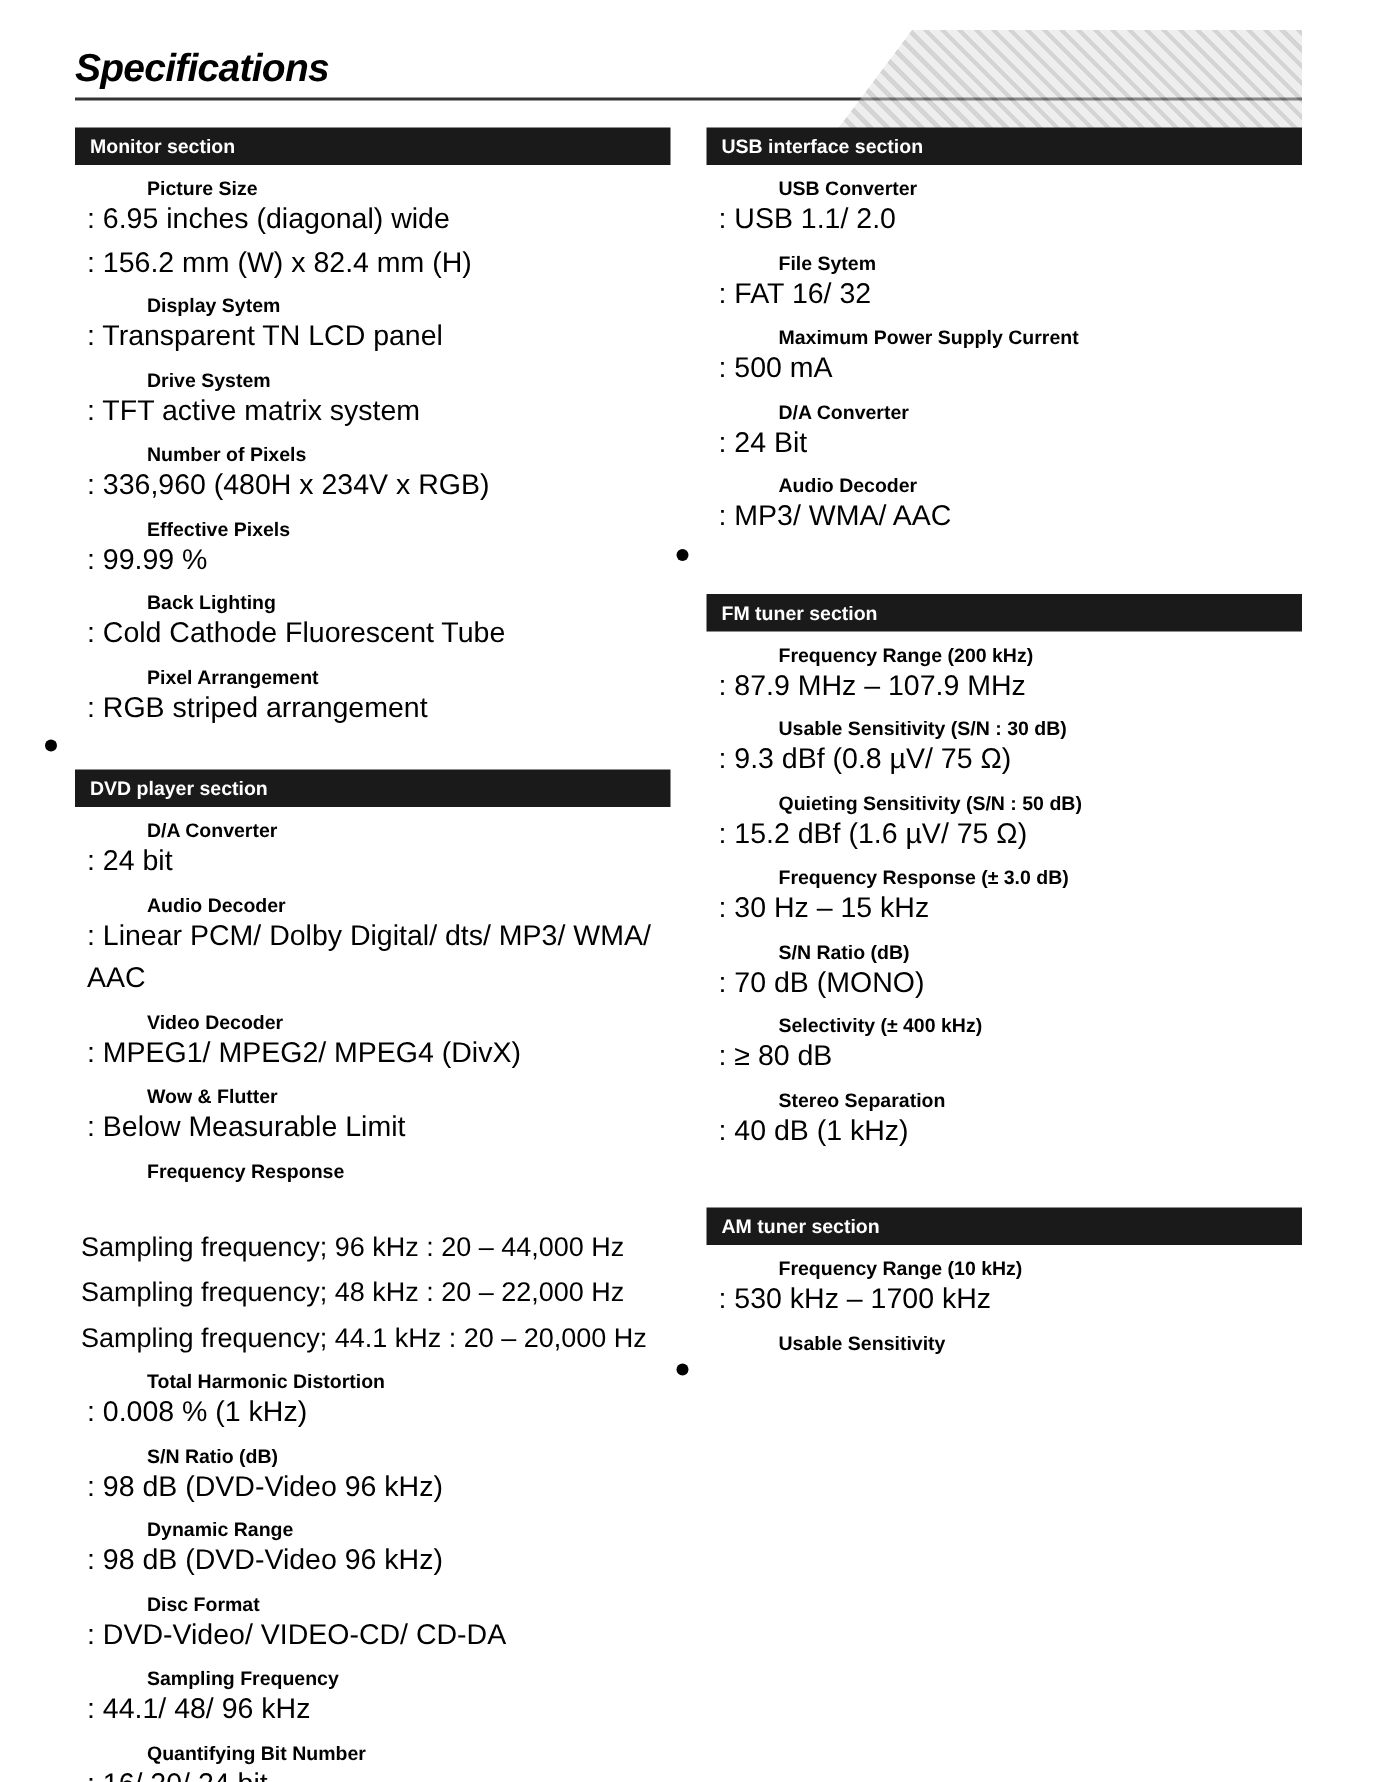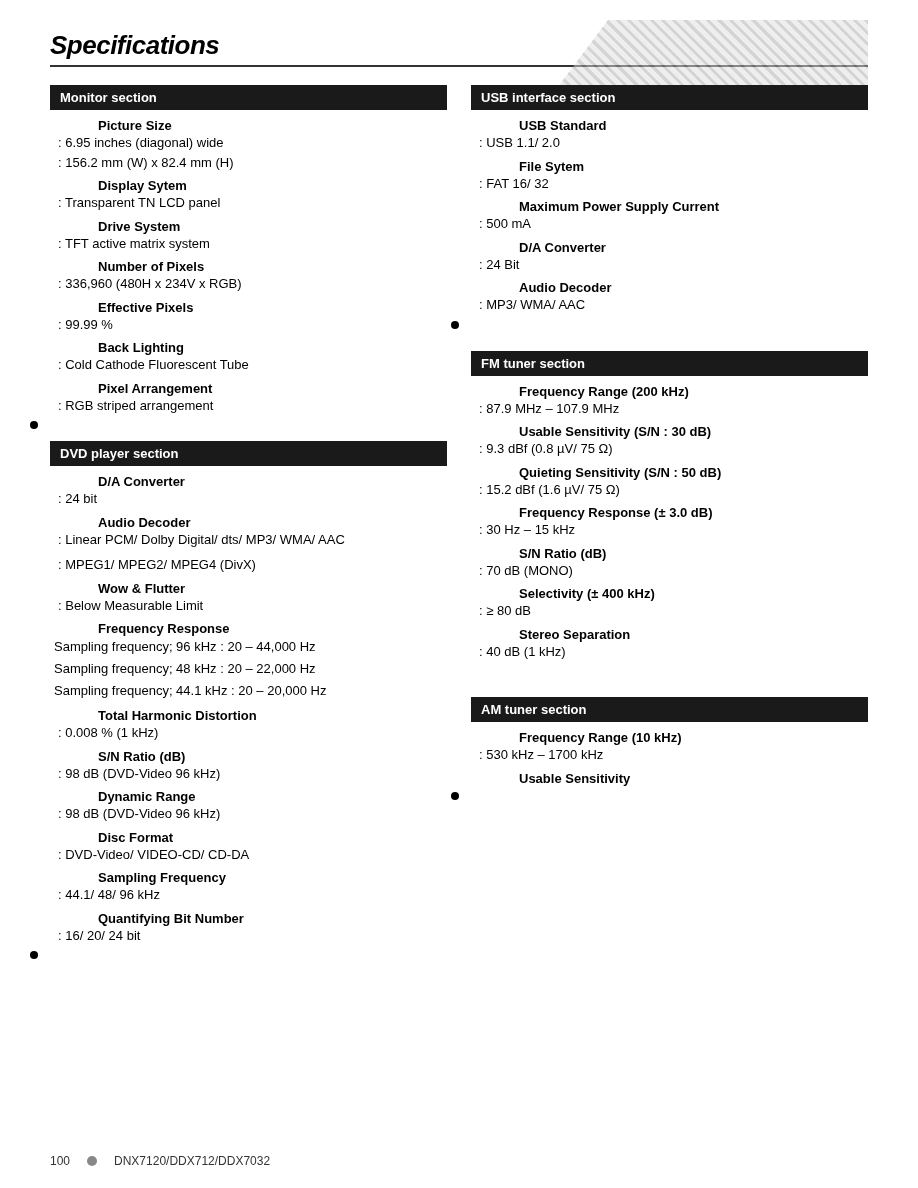--- a/index.html
+++ b/index.html
@@ -91,21 +91,21 @@
 
     .spec-item .label {
       font-weight: bold;
       font-size: 13px;
       display: block;
       padding-left: 48px;
     }
 
     .spec-item .value-line {
       display: block;
-      font-size: 13px;
+      font-size: 19px;
       padding-left: 8px;
       line-height: 1.5;
     }
 
     .bold-label {
       font-weight: bold;
     }
 
     .section-wrapper {
       position: relative;
@@ -126,22 +126,23 @@
       width: 10px;
       height: 10px;
       background: #888;
       border-radius: 50%;
       display: inline-block;
     }
 
     
     .freq-indent {
       padding-left: 4px;
-      font-size: 13px;
+      font-size: 18px;
       line-height: 1.7;
+      margin-top: 28px;
     }
   </style>
 </head>
 <body>
 
 <div class="page">
 
   <div class="header-area">
     <div class="diagonal-deco"></div>
     <h1 class="page-title">Specifications</h1>
@@ -203,20 +204,21 @@
           <span class="label bold-label">D/A Converter</span>
           <span class="value-line">: 24 bit</span>
         </div>
 
         <div class="spec-item">
           <span class="label bold-label">Audio Decoder</span>
           <span class="value-line">: Linear PCM/ Dolby Digital/ dts/ MP3/ WMA/ AAC</span>
         </div>
 
         <div class="spec-item">
+          <span class="label bold-label">Video Decoder</span>
           <span class="value-line">: MPEG1/ MPEG2/ MPEG4 (DivX)</span>
         </div>
 
         <div class="spec-item">
           <span class="label bold-label">Wow &amp; Flutter</span>
           <span class="value-line">: Below Measurable Limit</span>
         </div>
 
         <div class="spec-item">
           <span class="label bold-label">Frequency Response</span>
@@ -263,21 +265,21 @@
       </div>
 
     </div>
 
     <div class="right-col">
 
       <div class="spec-block section-wrapper">
         <div class="section-header">USB interface section</div>
 
         <div class="spec-item">
-          <span class="label bold-label">USB Standard</span>
+          <span class="label bold-label">USB Converter</span>
           <span class="value-line">: USB 1.1/ 2.0</span>
         </div>
 
         <div class="spec-item">
           <span class="label bold-label">File Sytem</span>
           <span class="value-line">: FAT 16/ 32</span>
         </div>
 
         <div class="spec-item">
           <span class="label bold-label">Maximum Power Supply Current</span>

